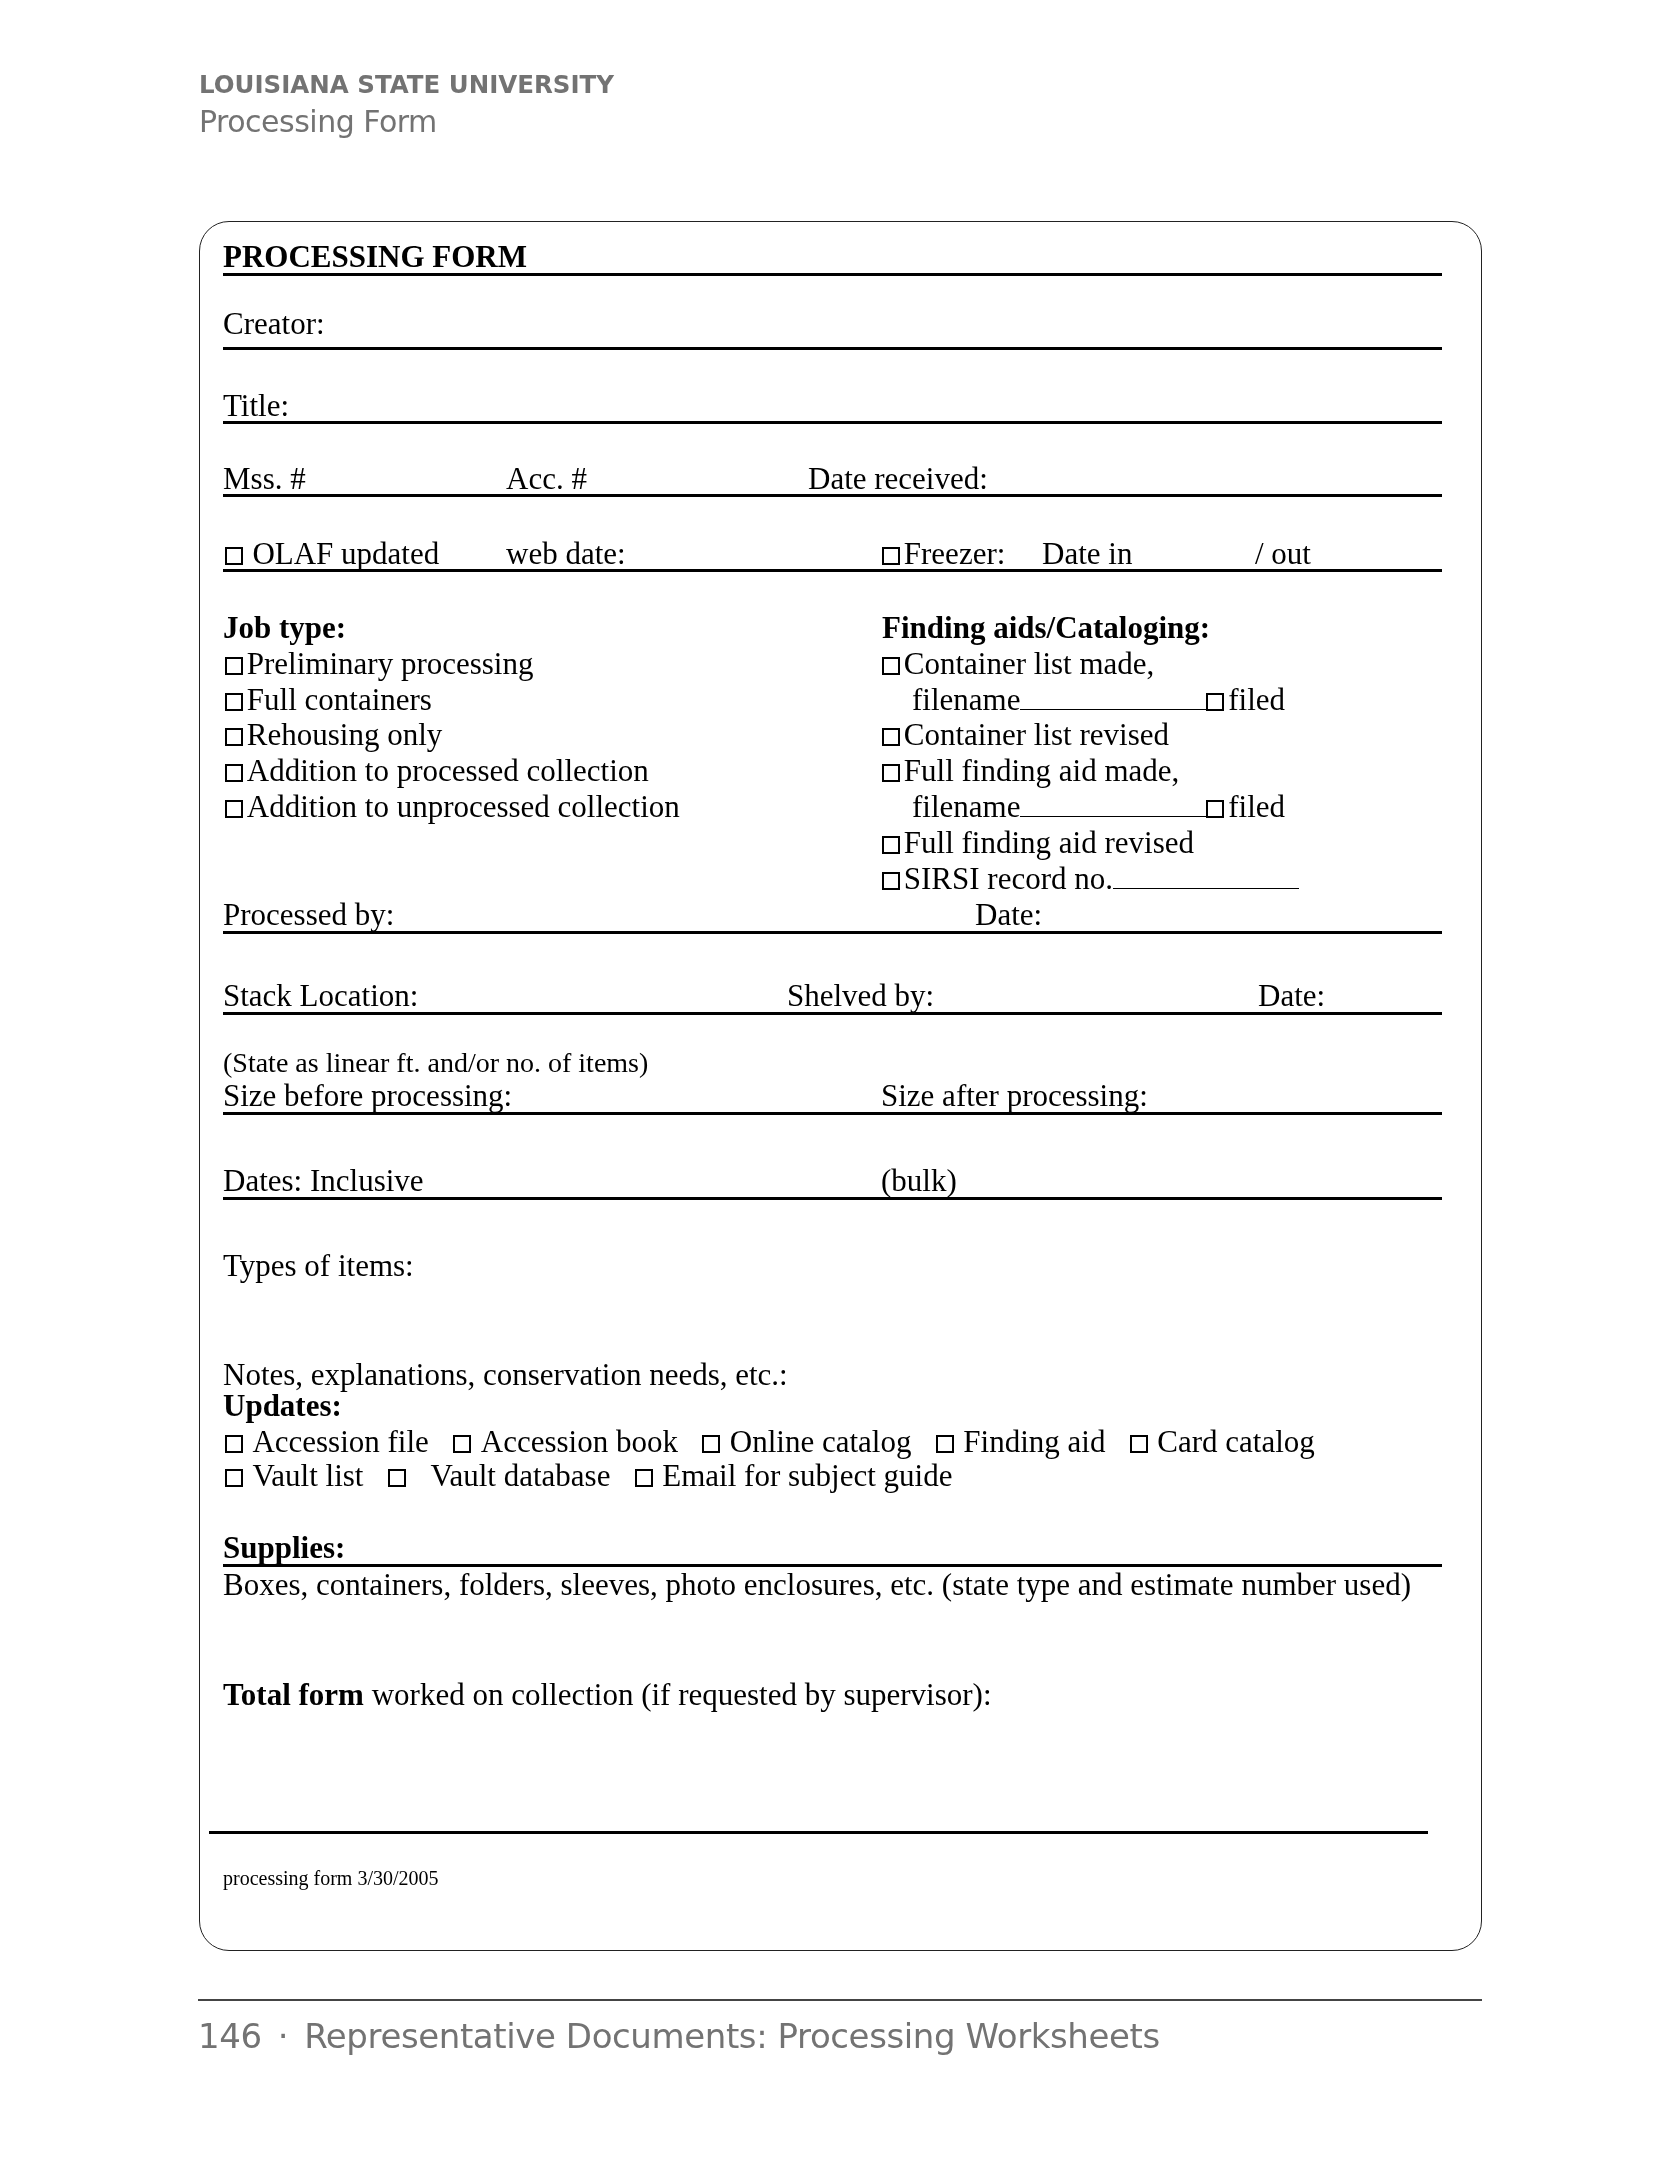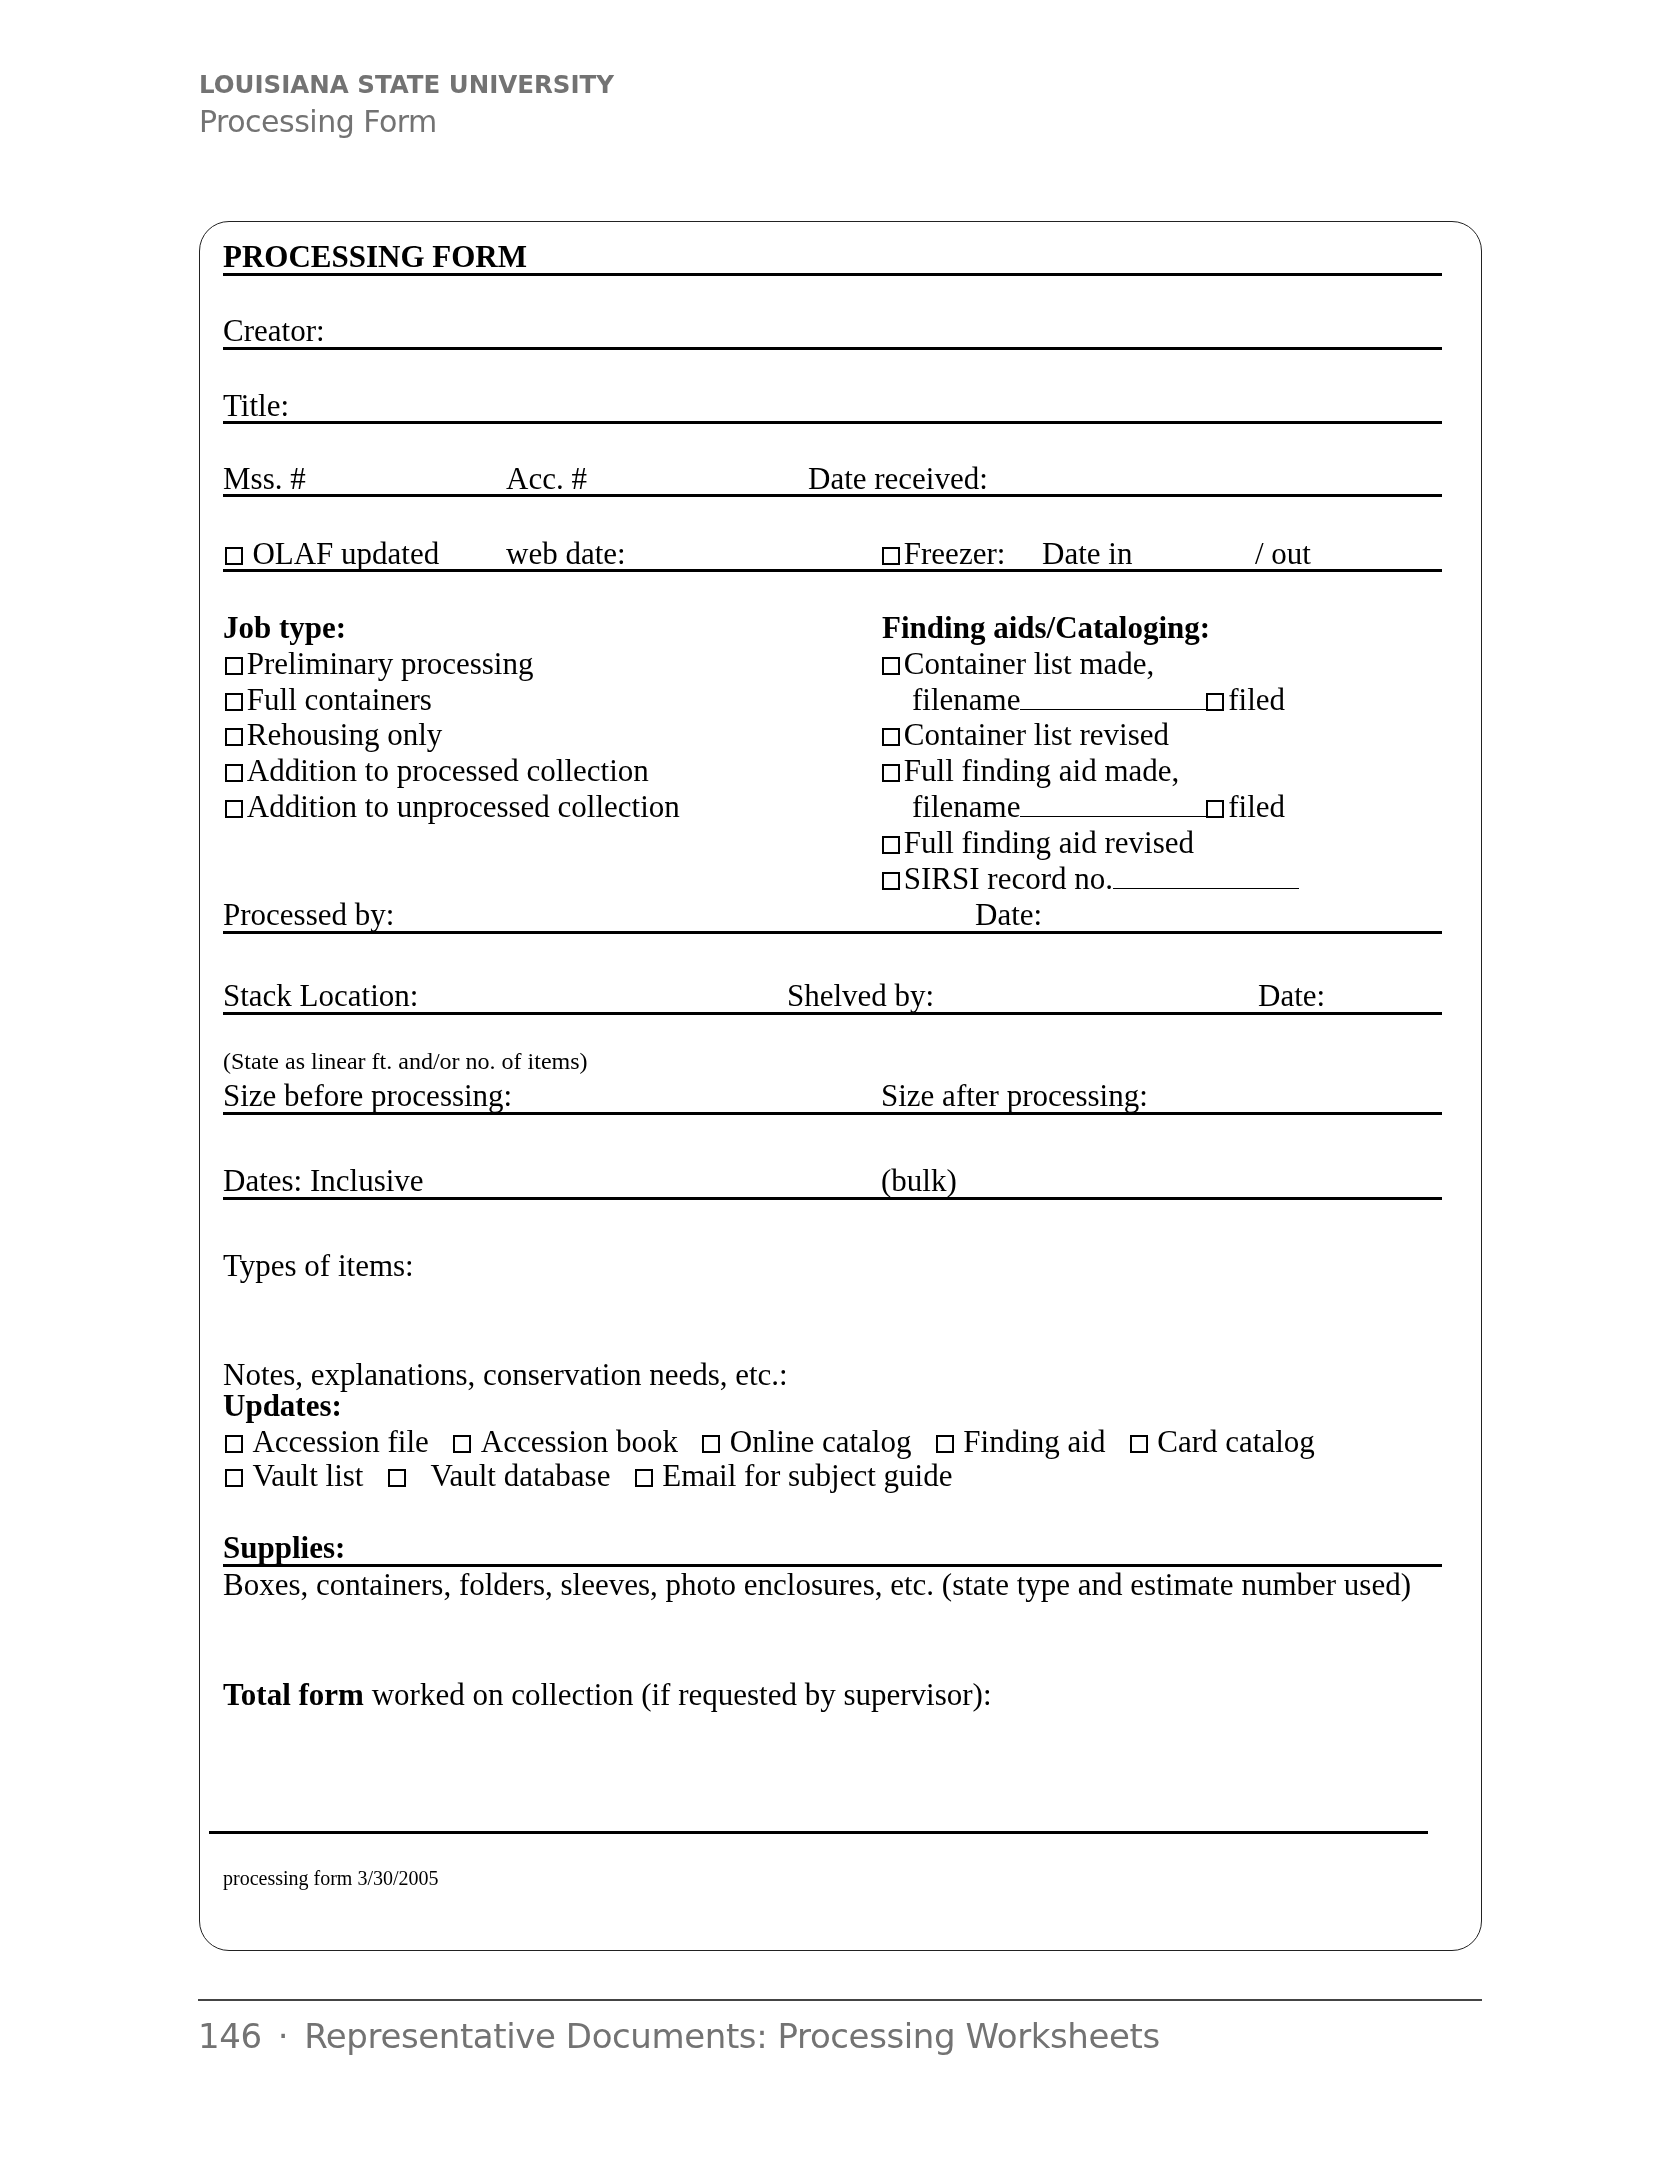--- a/index.html
+++ b/index.html
@@ -21,21 +21,21 @@
 <body>
 
 <div class="abs sans b" style="left:199px; top:73px; font-size:24.5px;">LOUISIANA STATE UNIVERSITY</div>
 <div class="abs sans" style="left:199px; top:107px; font-size:30px; letter-spacing:-0.5px;">Processing Form</div>
 
 <div class="box"></div>
 
 <div class="abs serif t b" style="left:223px; top:241px;">PROCESSING   FORM</div>
 <div class="rule" style="left:223px; top:273px; width:1219px;"></div>
 
-<div class="abs serif t" style="left:223px; top:315px;">Creator:</div>
+<div class="abs serif t" style="left:223px; top:308px;">Creator:</div>
 <div class="rule" style="left:223px; top:347px; width:1219px;"></div>
 
 <div class="abs serif t" style="left:223px; top:390px;">Title:</div>
 <div class="rule" style="left:223px; top:421px; width:1219px;"></div>
 
 <div class="abs serif t" style="left:223px; top:463px;">Mss. #</div>
 <div class="abs serif t" style="left:506px; top:463px;">Acc. #</div>
 <div class="abs serif t" style="left:787px; top:463px;margin-left:21px;">Date received:</div>
 <div class="rule" style="left:223px; top:494px; width:1219px;"></div>
 
@@ -74,21 +74,21 @@
 
 <div class="abs serif t" style="left:223px; top:899px;">Processed by:</div>
 <div class="abs serif t" style="left:975px; top:899px;">Date:</div>
 <div class="rule" style="left:223px; top:931px; width:1219px;"></div>
 
 <div class="abs serif t" style="left:223px; top:980px;">Stack Location:</div>
 <div class="abs serif t" style="left:787px; top:980px;">Shelved by:</div>
 <div class="abs serif t" style="left:1258px; top:980px;">Date:</div>
 <div class="rule" style="left:223px; top:1012px; width:1219px;"></div>
 
-<div class="abs serif" style="left:223px; top:1049px; font-size:24px;">(State as linear ft. and/or no. of items)</div>
+<div class="abs serif" style="left:223px; top:1049px; font-size:28px;">(State as linear ft. and/or no. of items)</div>
 <div class="abs serif t" style="left:223px; top:1080px;">Size before processing:</div>
 <div class="abs serif t" style="left:881px; top:1080px;">Size after processing:</div>
 <div class="rule" style="left:223px; top:1112px; width:1219px;"></div>
 
 <div class="abs serif t" style="left:223px; top:1165px;">Dates:  Inclusive</div>
 <div class="abs serif t" style="left:881px; top:1165px;">(bulk)</div>
 <div class="rule" style="left:223px; top:1197px; width:1219px;"></div>
 
 <div class="abs serif t" style="left:223px; top:1250px;">Types of items:</div>
 <div class="abs serif t" style="left:223px; top:1359px;">Notes, explanations, conservation needs, etc.:</div>

